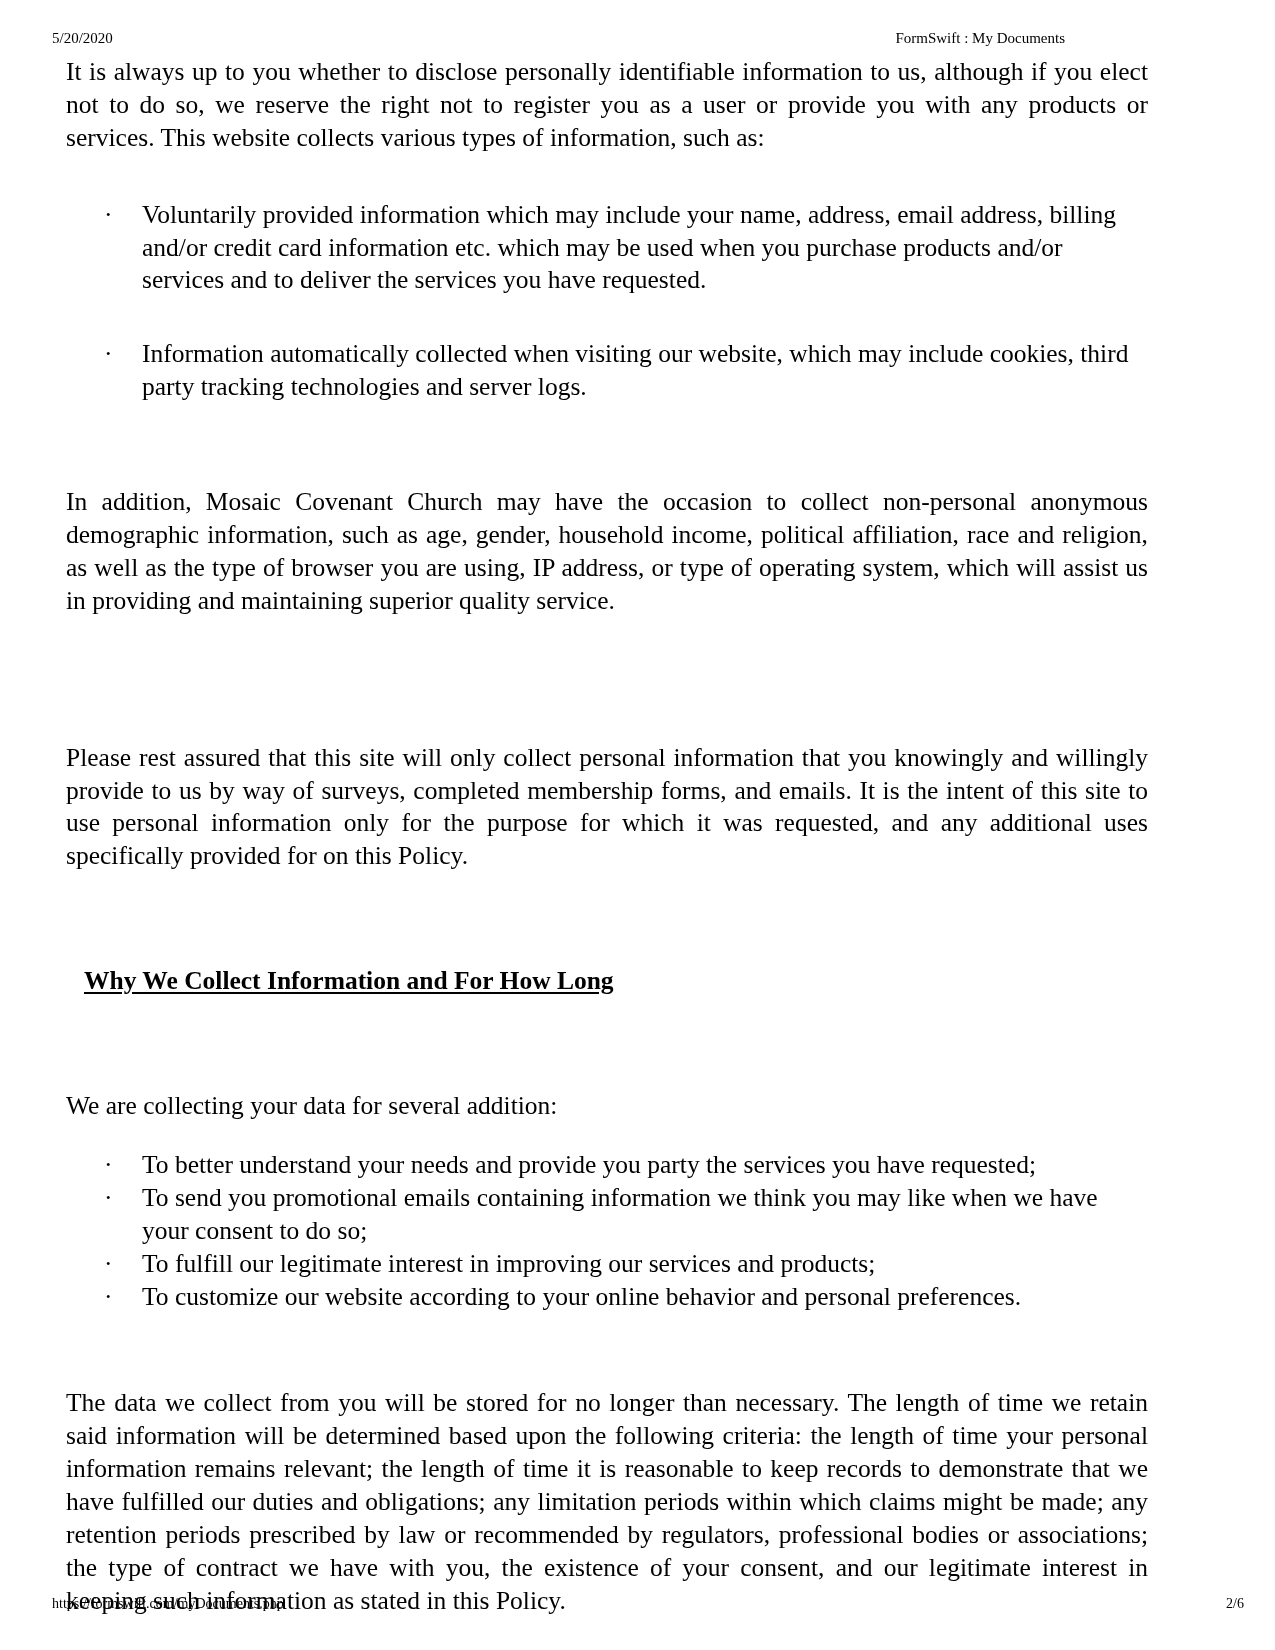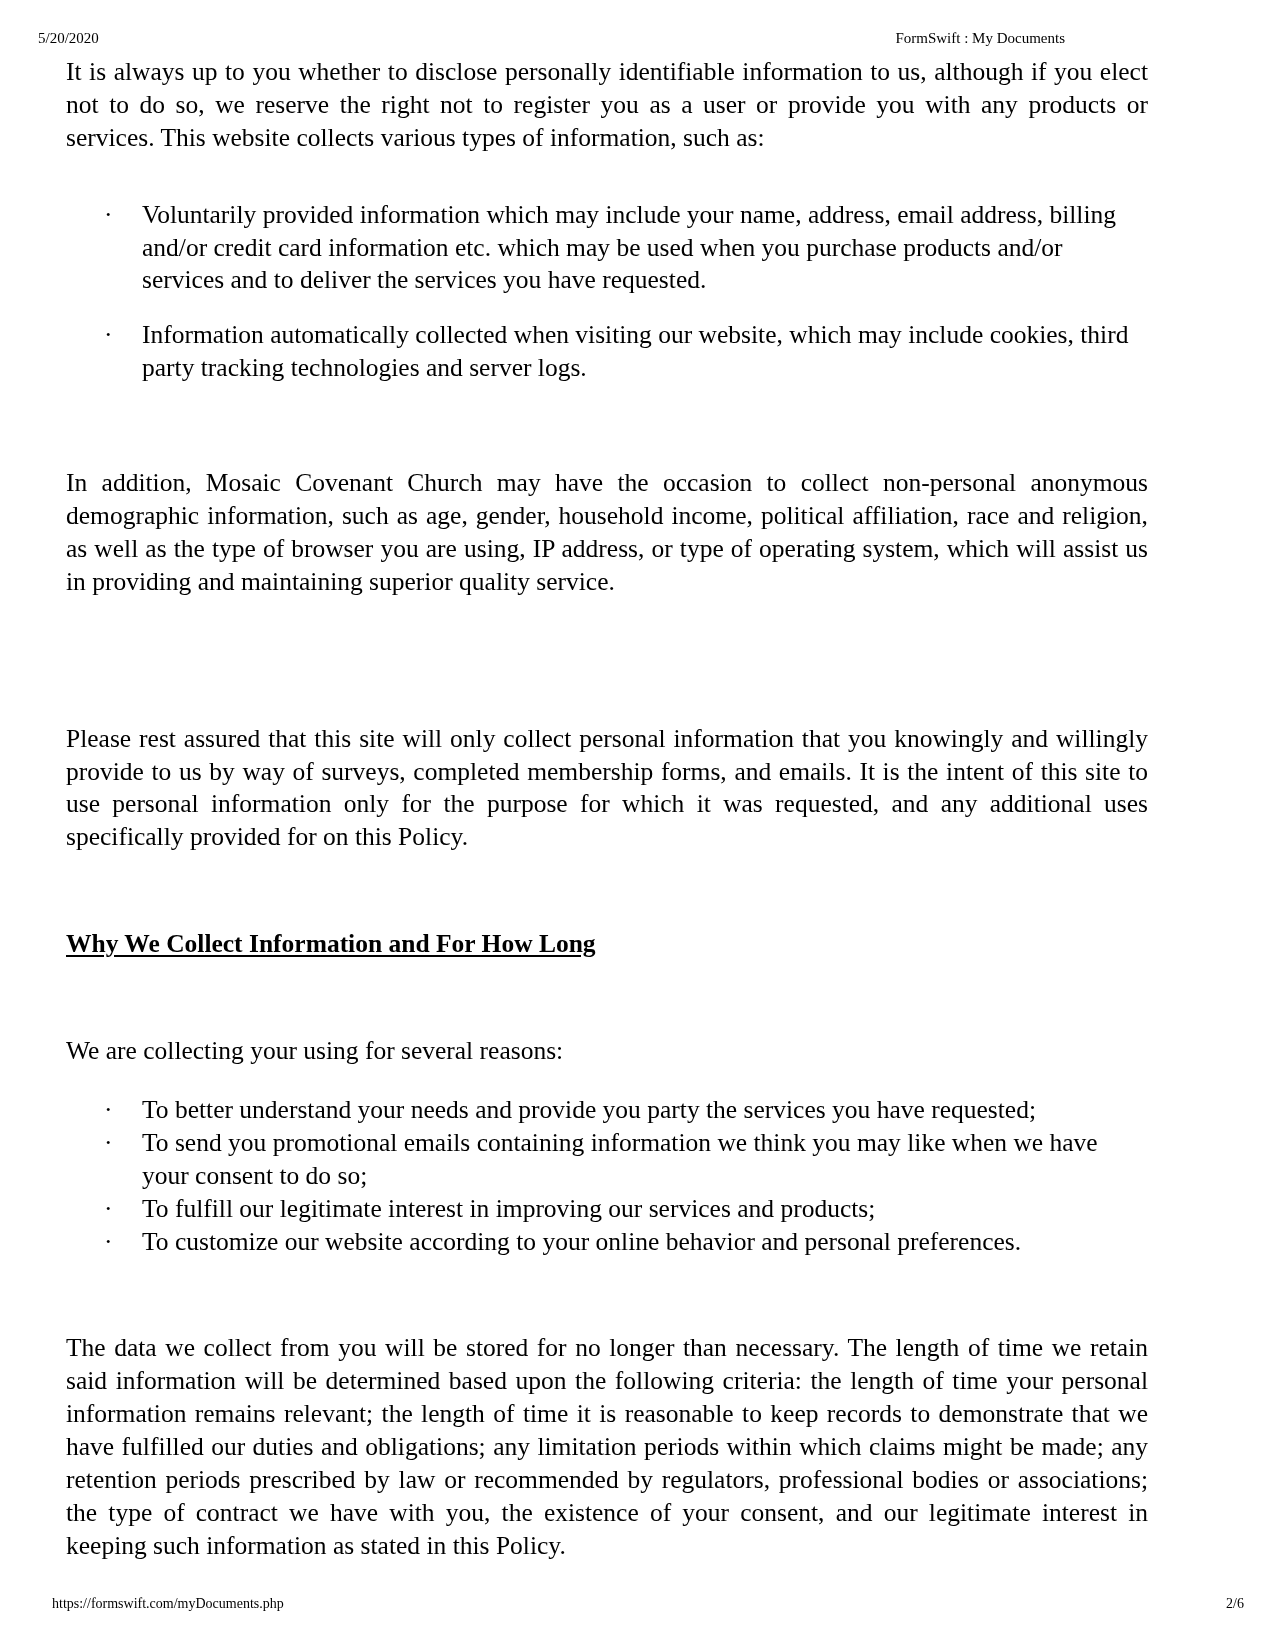--- a/index.html
+++ b/index.html
@@ -25,21 +25,21 @@
     position: absolute;
     top: 28px;
     left: 0;
     width: 1275px;
     height: 20px;
     font-size: 15px;
     line-height: 20px;
   }
   .print-header .hdr-date {
     position: absolute;
-    left: 38px;
+    left: 52px;
     top: 0;
     white-space: nowrap;
   }
   .print-header .hdr-title {
     position: absolute;
     left: 0;
     top: 0;
     width: 1065px;
     text-align: right;
     white-space: nowrap;
@@ -85,21 +85,21 @@
     text-justify: inter-word;
     hyphens: none;
   }
 
   .gap-sm { height: 26px; }
   .gap-md { height: 44px; }
   .gap-lg { height: 62px; }
   .gap-xl { height: 74px; }
 
   h2.heading {
-    margin: 0;
+    margin: 18px;
     font-size: 25.5px;
     line-height: 1.29;
     font-weight: bold;
     text-decoration: underline;
     text-underline-offset: 3px;
   }
 
   ul.bullets {
     margin: 0;
     padding: 0;
@@ -114,21 +114,21 @@
   }
   ul.bullets > li::before {
     content: "\00B7";
     position: absolute;
     left: 38px;
     top: 0;
     font-size: 25.5px;
     line-height: 1.29;
   }
   
-  ul.bullets.loose > li { margin-bottom: 22px; }
+  ul.bullets.loose > li { margin-bottom: 41px; }
   ul.bullets.loose > li:last-child { margin-bottom: 8px; }
   
   ul.bullets.tight > li { margin-bottom: 0; }
 </style>
 </head>
 <body>
 
 <div class="page">
 
   <div class="print-header">
@@ -157,21 +157,21 @@
     <div class="gap-lg"></div>
 
     <p class="para">Please rest assured that this site will only collect personal information that you knowingly and willingly provide to us by way of surveys, completed membership forms, and emails. It is the intent of this site to use personal information only for the purpose for which it was requested, and any additional uses specifically provided for on this Policy.</p>
 
     <div class="gap-xl"></div>
 
     <h2 class="heading">Why We Collect Information and For How Long</h2>
 
     <div class="gap-xl"></div>
 
-    <p class="para">We are collecting your using for several reasons:</p>
+    <p class="para">We are collecting your data for several addition:</p>
 
     <div class="gap-sm"></div>
 
     <ul class="bullets tight">
       <li>To better understand your needs and provide you party the services you have requested;</li>
       <li>To send you promotional emails containing information we think you may like when we have your consent to do so;</li>
       <li>To fulfill our legitimate interest in improving our services and products;</li>
       <li>To customize our website according to your online behavior and personal preferences.</li>
     </ul>
 

